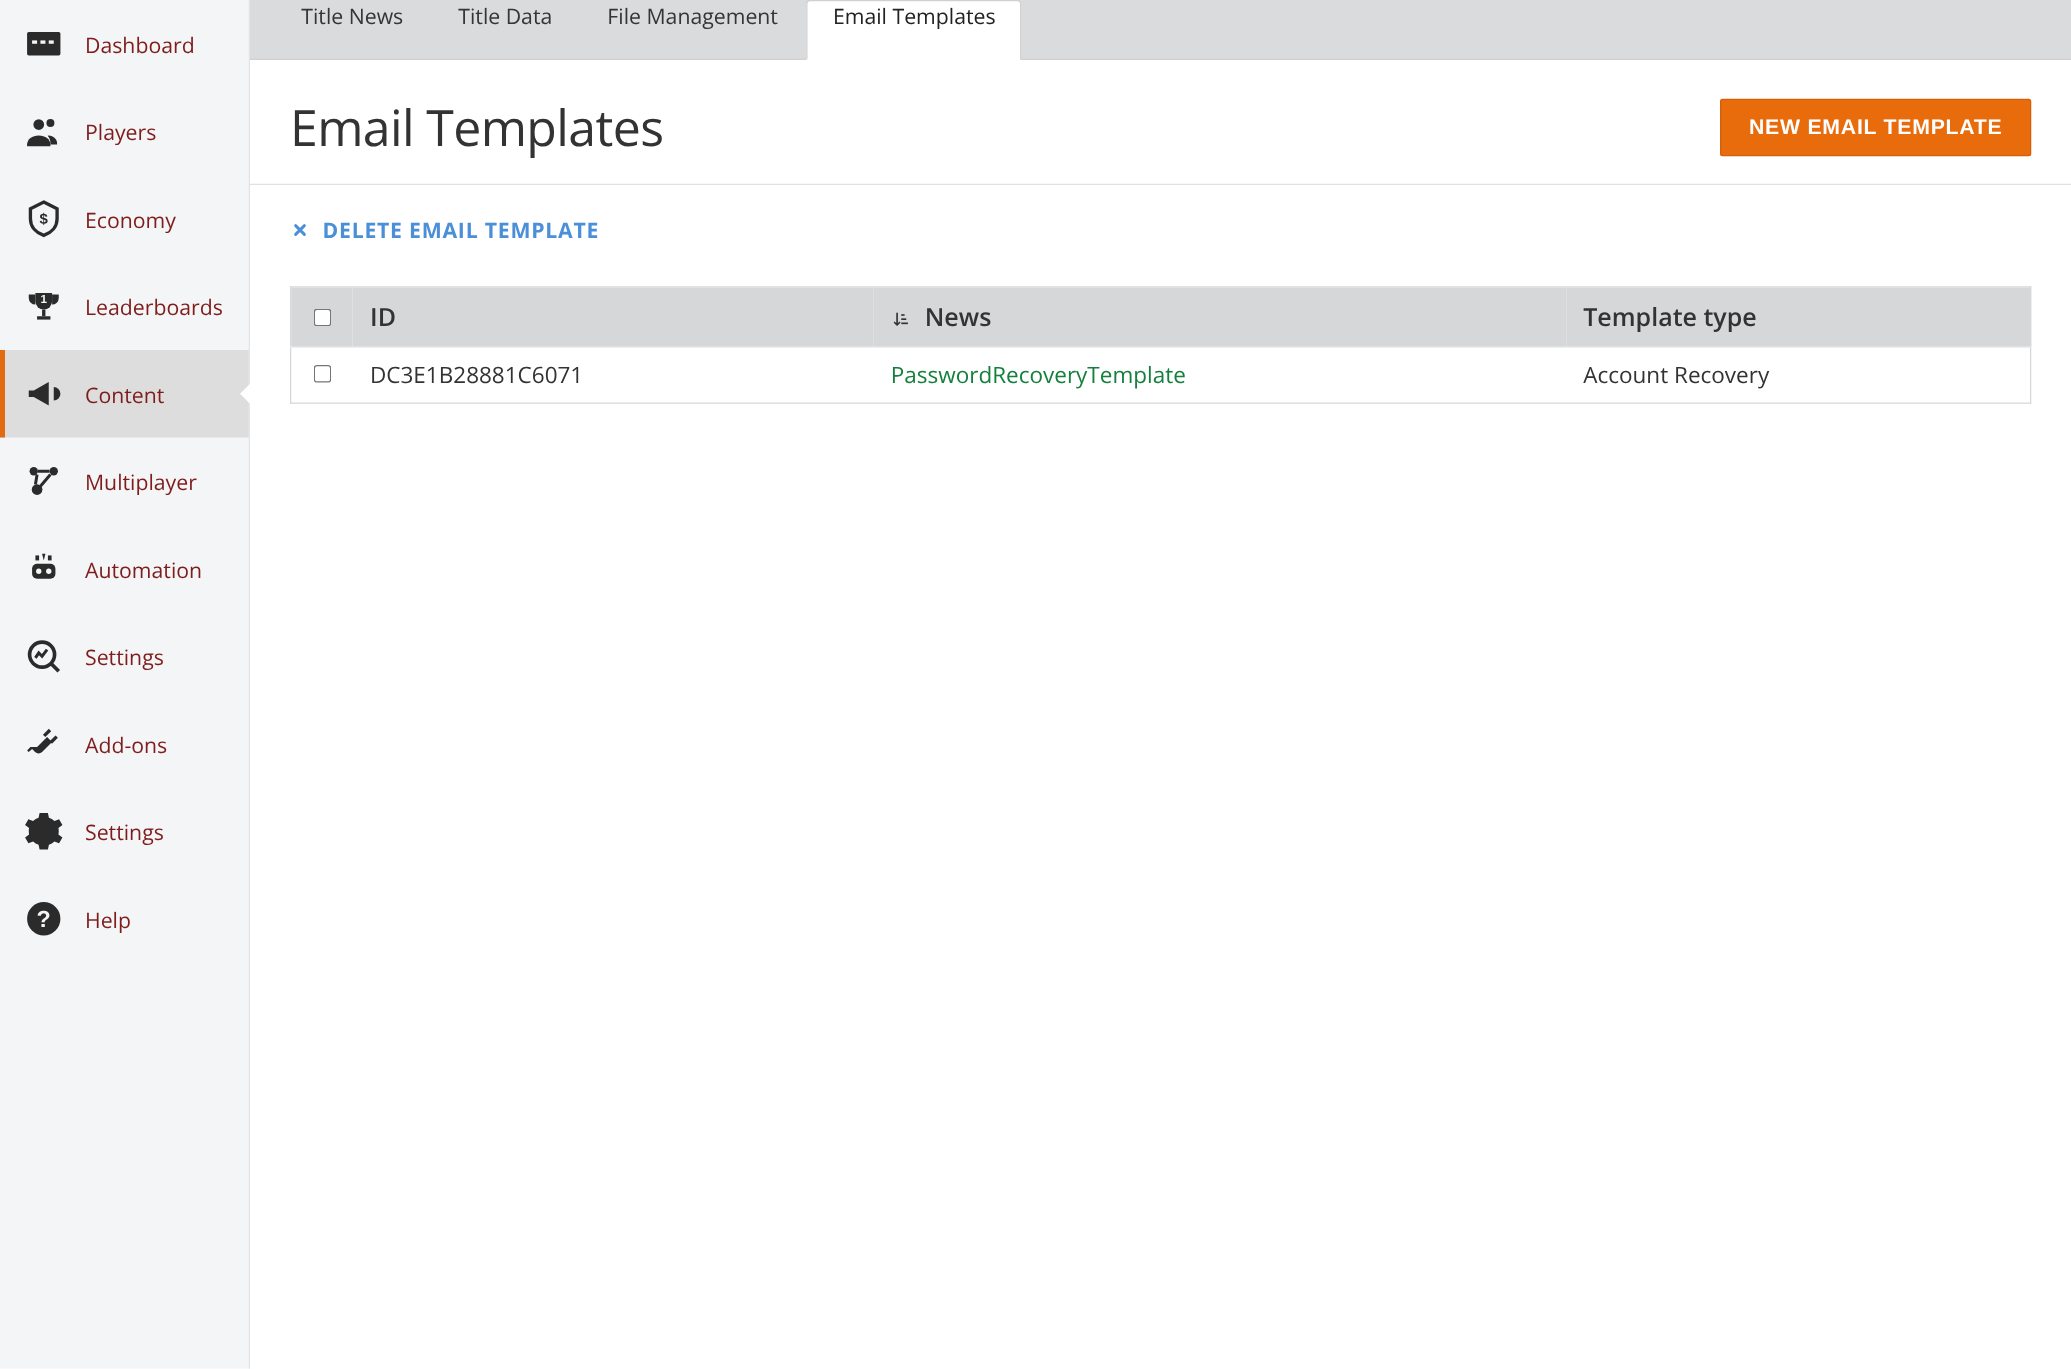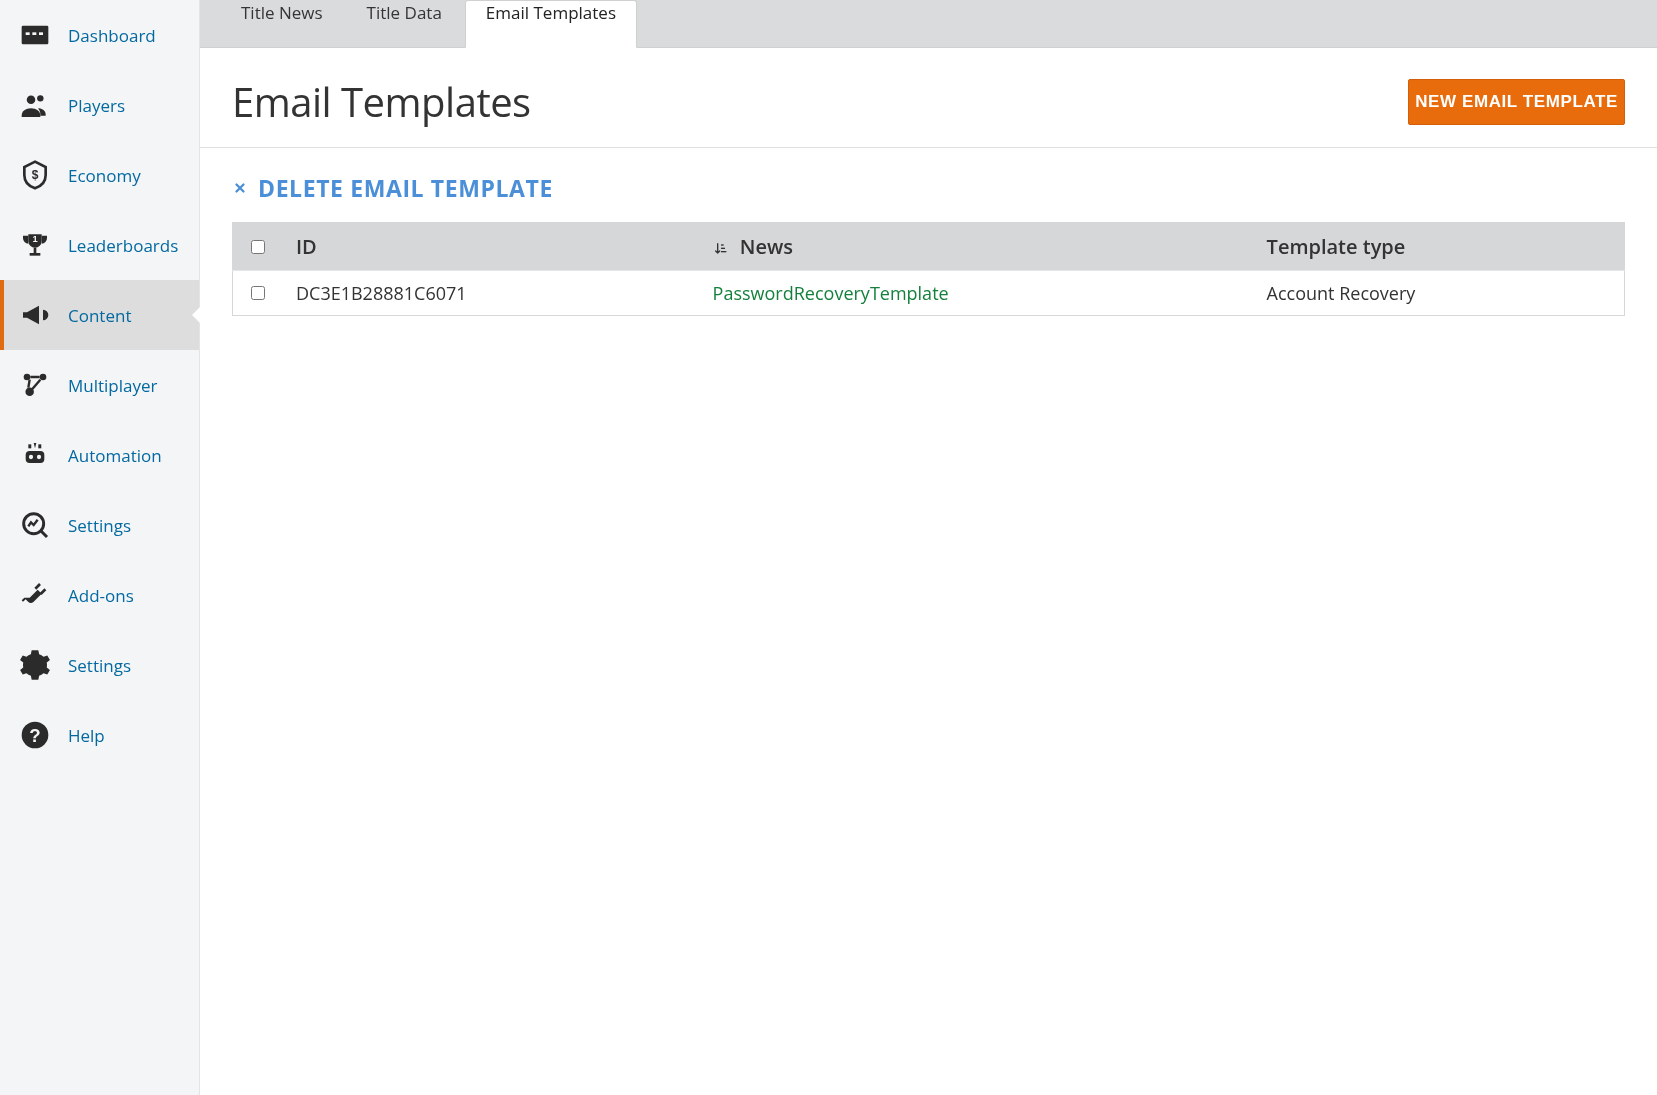--- a/index.html
+++ b/index.html
@@ -3,38 +3,38 @@
 <meta charset="utf-8">
 <style>
   * { box-sizing: border-box; }
   html, body { margin:0; padding:0; height:100%; font-family: "Segoe UI", "Open Sans", Arial, sans-serif; color:#333; }
   body { display:flex; min-height:100vh; background:#fff; }
 
   
   .sidebar { width:200px; background:#f4f5f6; border-right:1px solid #e3e4e5; flex-shrink:0; }
   .side-item { display:flex; align-items:center; height:70px; padding:0 16px; cursor:pointer; position:relative; }
   .side-item .icon { width:38px; height:38px; display:flex; align-items:center; justify-content:center; color:#2b2b2b; flex-shrink:0; }
-  .side-item .label { font-size:17px; color:#0369a1; margin-left:14px; }
+  .side-item .label { font-size:17px; color:#7f1d1d; margin-left:14px; }
   .side-item.active { background:#dddddd; }
   .side-item.active::before { content:""; position:absolute; left:0; top:0; bottom:0; width:4px; background:#e06b11; }
   .side-item.active::after { content:""; position:absolute; right:-1px; top:50%; margin-top:-8px; width:0; height:0; border-top:8px solid transparent; border-bottom:8px solid transparent; border-right:8px solid #fff; }
 
   
   .main { flex:1; display:flex; flex-direction:column; min-width:0; }
   .tabbar { height:48px; background:#dadbdc; border-bottom:1px solid #d0d0d0; display:flex; align-items:stretch; padding-left:20px; }
   .tab { display:flex; padding:0 20px; font-size:17px; color:#353535; cursor:pointer; border:1px solid transparent; border-bottom:none; margin-right:2px; white-space:nowrap; }
   .tab.active { background:#fff; border:1px solid #d0d0d0; border-bottom:1px solid #fff; margin-bottom:-1px; border-radius:3px 3px 0 0; color:#222; }
 
   .content { padding:26px 32px 0 32px; flex:1; }
   .header-row { display:flex; align-items:center; justify-content:space-between; margin-bottom:18px; }
   .page-title { font-size:40px; font-weight:400; color:#333; margin:0; letter-spacing:-0.5px; }
-  .btn-primary { background:#e86b0c; color:#fff; border:1px solid #d45e09; padding:12px 6px; font-size:17px; font-weight:700; letter-spacing:0.6px; cursor:pointer; border-radius:2px; }
+  .btn-primary { background:#e86b0c; color:#fff; border:1px solid #d45e09; padding:12px 22px; font-size:17px; font-weight:700; letter-spacing:0.6px; cursor:pointer; border-radius:2px; }
   .hr { height:1px; background:#e0e0e0; margin:0 -32px 24px; }
 
-  .action-link { display:inline-flex; align-items:center; color:#4b8fd9; font-weight:700; font-size:23px; letter-spacing:0.6px; cursor:pointer; margin-bottom:18px; }
+  .action-link { display:inline-flex; align-items:center; color:#4b8fd9; font-weight:700; font-size:17px; letter-spacing:0.6px; cursor:pointer; margin-bottom:34px; }
   .action-link .x { width:16px; height:16px; margin-right:10px; display:inline-flex; align-items:center; justify-content:center; }
   .action-link .x svg { width:14px; height:14px; }
 
   table.data { width:100%; border-collapse:collapse; border:1px solid #d6d7d8; font-size:18px; }
   table.data thead th { background:#d6d7d8; text-align:left; font-weight:600; color:#333; padding:10px 14px; font-size:20px;margin-top:47px; }
   table.data tbody td { padding:10px 14px; border-top:1px solid #e5e6e7; background:#fff; vertical-align:middle; }
   table.data th.chk, table.data td.chk { width:34px; text-align:center; }
   table.data input[type=checkbox] { width:14px; height:14px; }
   .sort-icon { display:inline-flex; align-items:center; margin-right:6px; vertical-align:middle; }
   .link { color:#15803d; cursor:pointer; }
@@ -158,20 +158,23 @@
   </div>
 </nav>
 
 <div class="main">
   <div class="tabbar">
     <div class="tab">
         <span>Title News</span>
       </div>
     <div class="tab">
         <span>Title Data</span>
+      </div>
+    <div class="tab">
+        <span>File Management</span>
       </div>
     <div class="tab active">
         <span>Email Templates</span>
       </div>
   </div>
 
   <div class="content">
     <div class="header-row">
       <h1 class="page-title">Email Templates</h1>
       <button class="btn-primary">NEW EMAIL TEMPLATE</button>

